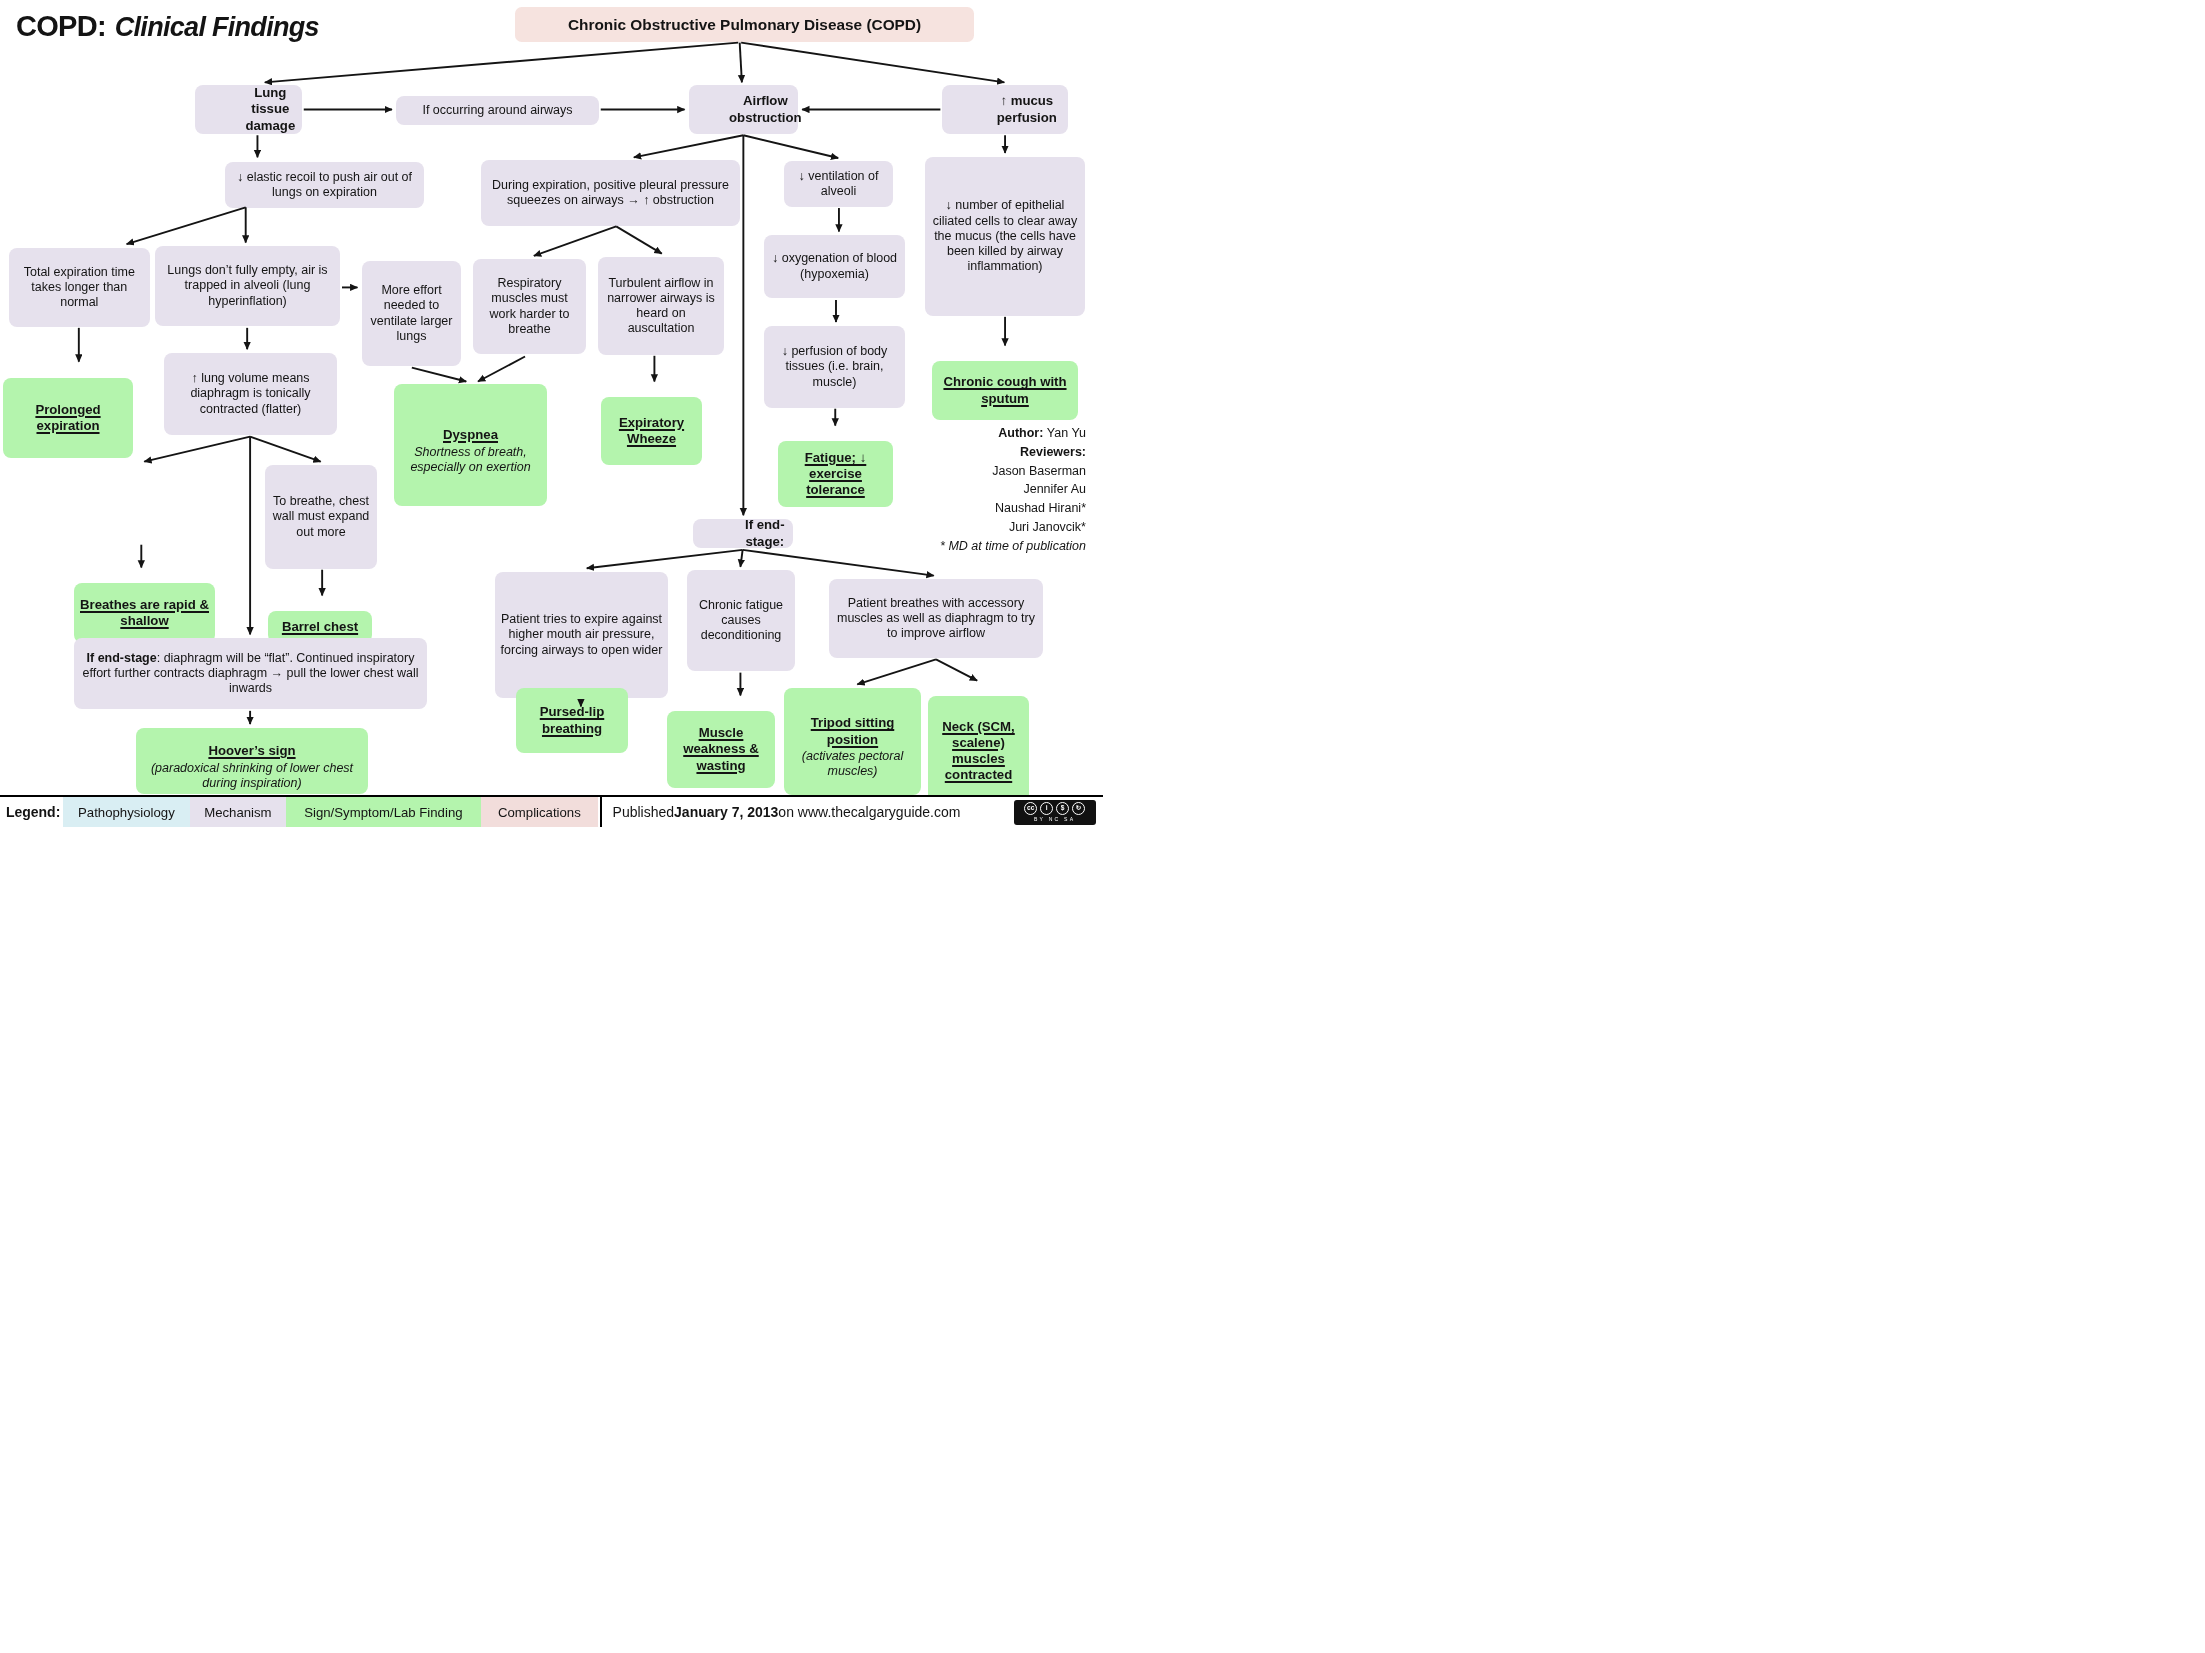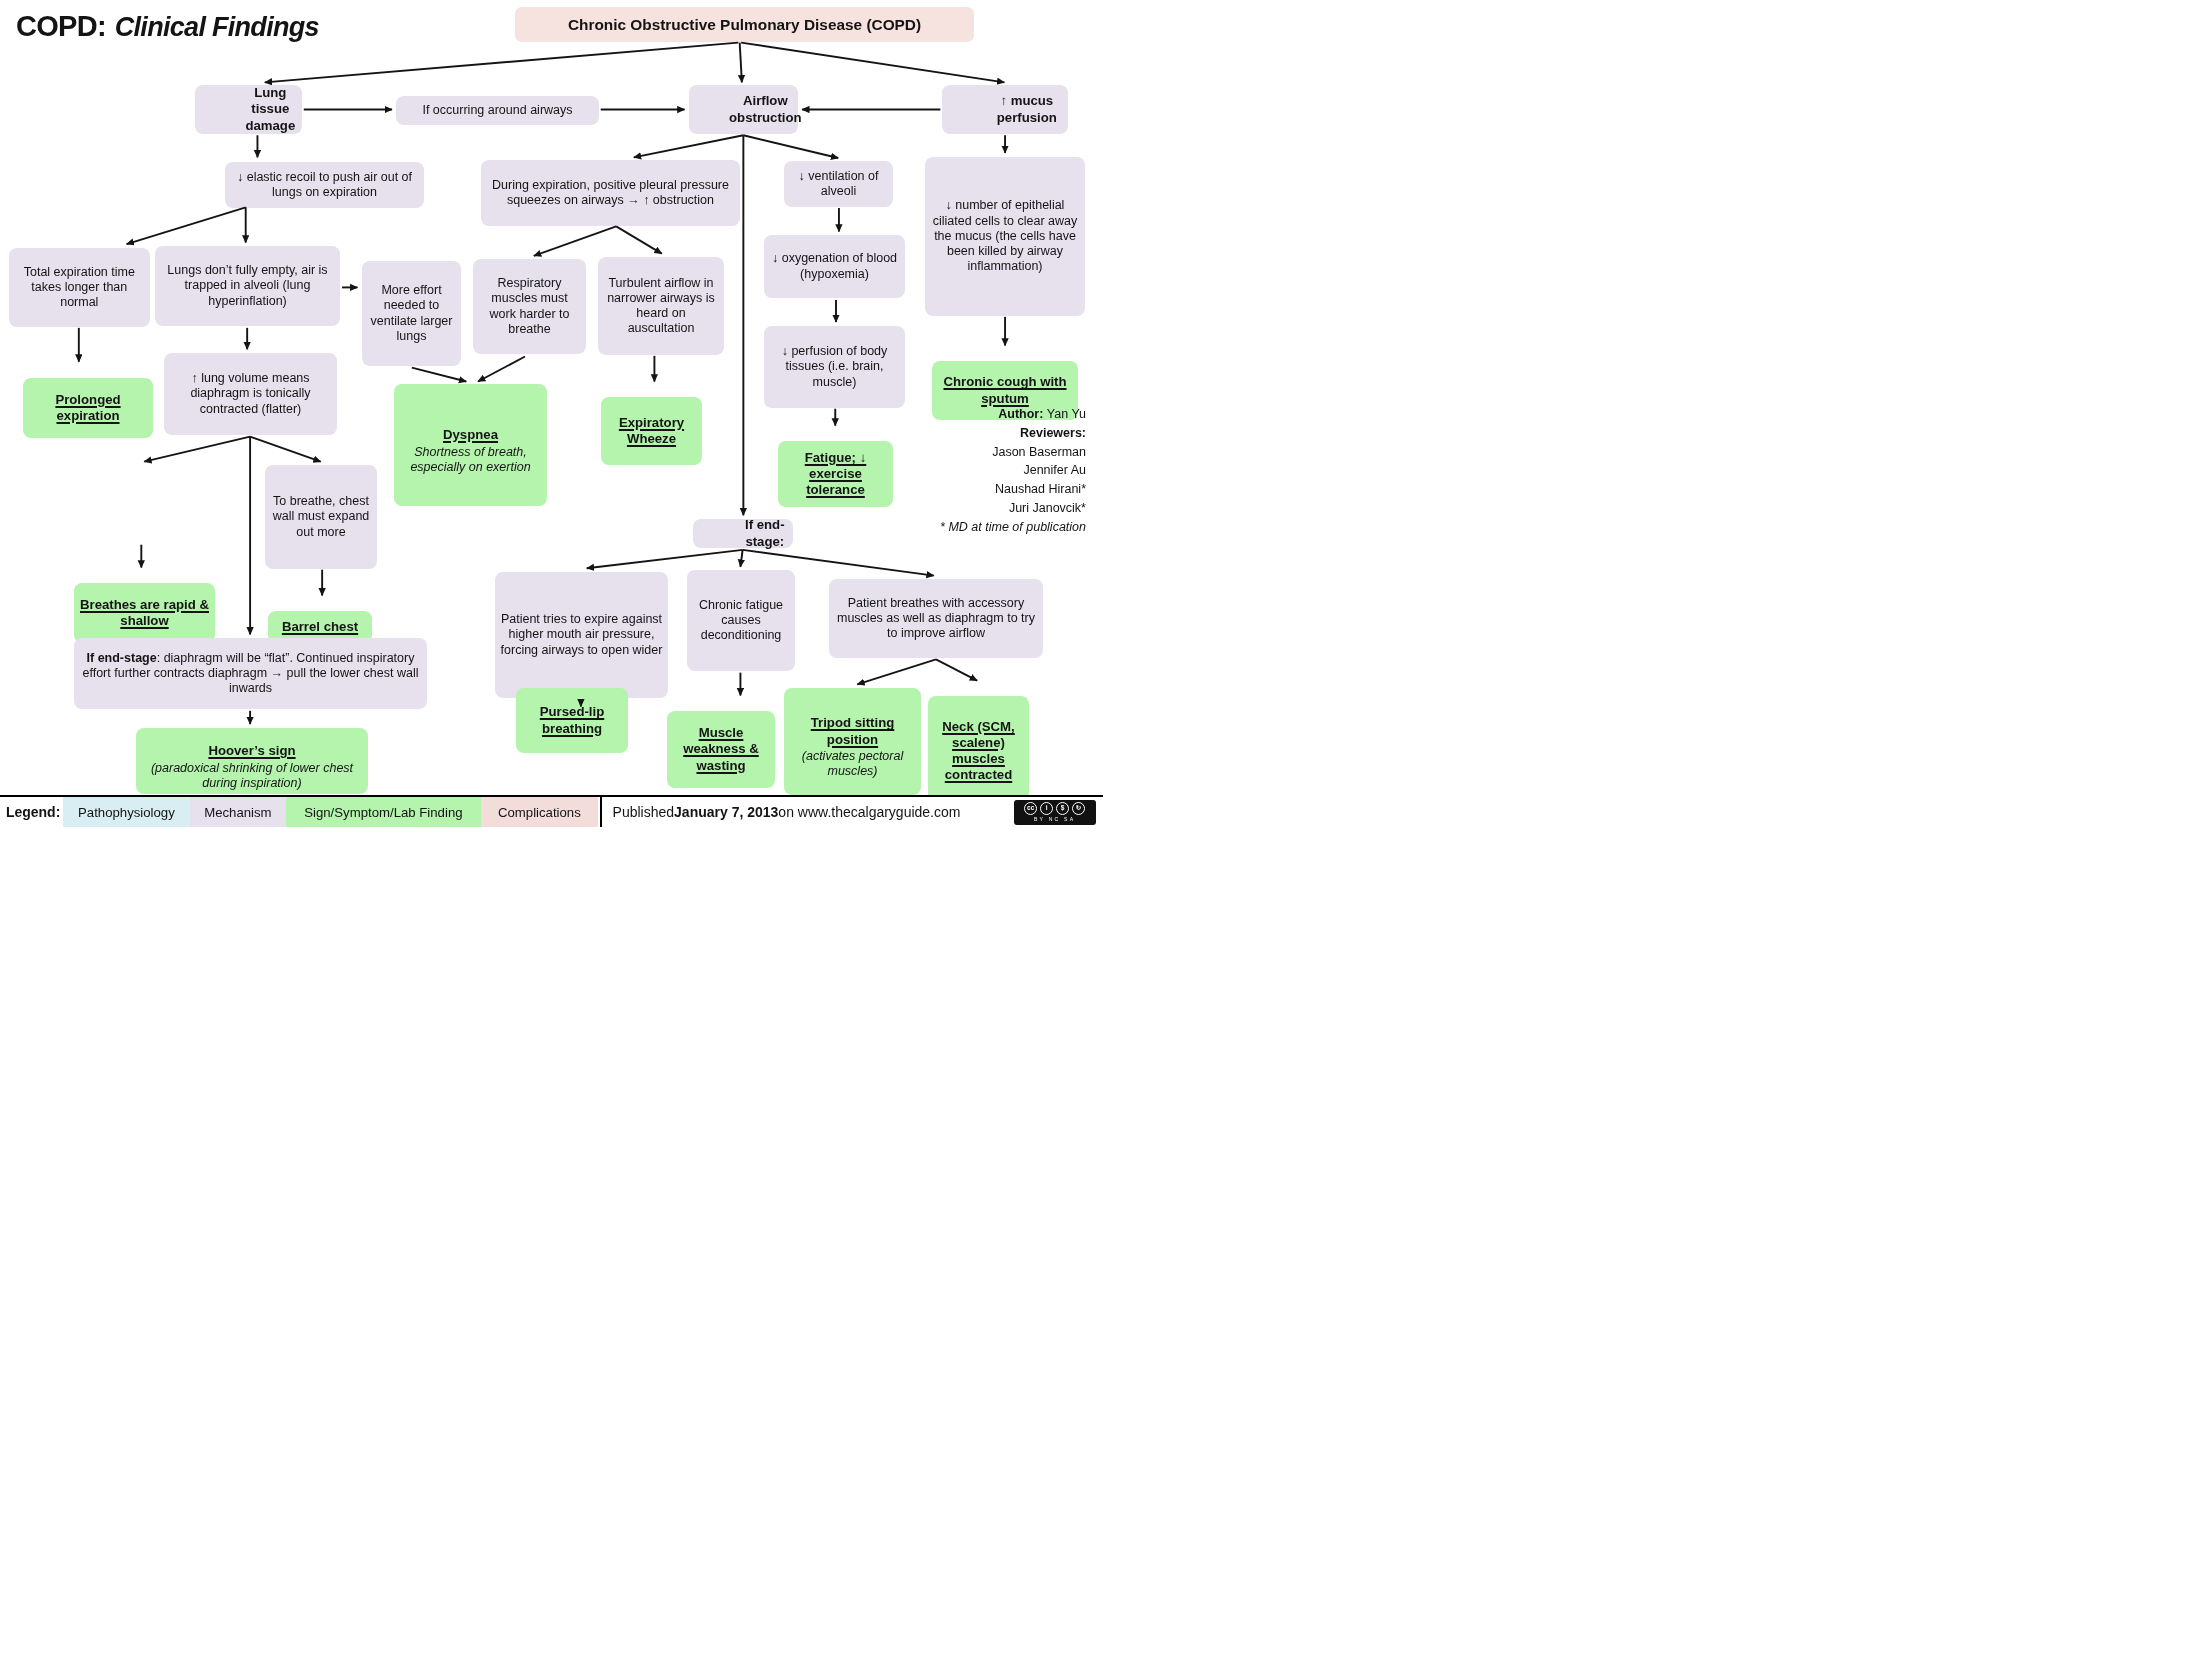--- a/index.html
+++ b/index.html
@@ -14,21 +14,21 @@
   .mech{background:#E6E1ED;}
   .sign{background:#B4F4AD;}
   .hd{font-weight:bold;font-size:13.2px;padding-left:48px;}
   .b{font-weight:bold;}
   .i{font-style:italic;}
   .gt{font-weight:bold;text-decoration:underline;text-decoration-thickness:1.5px;text-underline-offset:2.2px;font-size:13.2px;margin-top:12px;}
   .sub{font-style:italic;font-size:12.5px;margin-top:1.5px;}
   .copd-box{position:absolute;left:515px;top:7.4px;width:459px;height:35px;background:#F6E3DF;
         border-radius:6.6px;display:flex;align-items:center;justify-content:center;
         font-weight:bold;font-size:15.4px;z-index:1;}
-  .author{position:absolute;left:939px;top:405px;width:147px;text-align:right;font-size:12.5px;line-height:1.5;z-index:1;}
+  .author{position:absolute;left:939px;top:424px;width:147px;text-align:right;font-size:12.5px;line-height:1.5;z-index:1;}
   svg.connectors{position:absolute;left:0;top:0;z-index:5;pointer-events:none;}
   svg.connectors line{stroke:#141414;stroke-width:2.6;marker-end:url(#ah);}
   .legendbar{position:absolute;left:0;top:795px;width:1103px;height:32px;border-top:2.2px solid #000;
         background:#fff;display:flex;align-items:stretch;z-index:2;box-sizing:border-box;}
   .legendbar .lab{display:flex;align-items:center;font-weight:bold;font-size:14px;margin-left:5.9px;width:57px;}
   .sw{display:flex;align-items:center;justify-content:center;font-size:13.2px;}
   .sw.patho{width:127px;background:#D9EEF3;}
   .sw.mechsw{width:96px;background:#E6E1ED;}
   .sw.signsw{width:195px;background:#B4F4AD;}
   .sw.compsw{width:117px;background:#F2DDDB;}
@@ -62,21 +62,21 @@
   <div class="node mech" style="left:784px;top:161px;width:109px;height:46px">↓ ventilation of alveoli</div>
   <div class="node mech" style="left:925px;top:157px;width:160px;height:159px">↓ number of epithelial ciliated cells to clear away the mucus (the cells have been killed by airway inflammation)</div>
 
   <div class="node mech" style="left:8.8px;top:248px;width:141px;height:79px">Total expiration time takes longer than normal</div>
   <div class="node mech" style="left:155px;top:246px;width:185px;height:80px">Lungs don’t fully empty, air is trapped in alveoli (lung hyperinflation)</div>
   <div class="node mech" style="left:362px;top:261px;width:99px;height:105px">More effort needed to ventilate larger lungs</div>
   <div class="node mech" style="left:473px;top:259px;width:113px;height:95px">Respiratory muscles must work harder to breathe</div>
   <div class="node mech" style="left:598px;top:257px;width:126px;height:98px">Turbulent airflow in narrower airways is heard on auscultation</div>
   <div class="node mech" style="left:764px;top:235px;width:141px;height:63px">↓ oxygenation of blood (hypoxemia)</div>
 
-  <div class="node sign gt" style="left:23px;top:366px;width:130px;height:60px">Prolonged expiration</div>
+  <div class="node sign gt" style="left:3px;top:366px;width:130px;height:80px">Prolonged expiration</div>
   <div class="node mech" style="left:164px;top:353px;width:173px;height:82px">↑ lung volume means diaphragm is tonically contracted (flatter)</div>
   <div class="node sign" style="left:394px;top:384px;width:153px;height:122px">
     <span class="gt">Dyspnea</span>
     <span class="sub">Shortness of breath, especially on exertion</span>
   </div>
   <div class="node sign gt" style="left:601px;top:385px;width:101px;height:68px">Expiratory Wheeze</div>
   <div class="node mech" style="left:764px;top:326px;width:141px;height:82px">↓ perfusion of body tissues (i.e. brain, muscle)</div>
   <div class="node sign gt" style="left:778px;top:429px;width:115px;height:66px">Fatigue; ↓ exercise tolerance</div>
   <div class="node sign gt" style="left:932px;top:349px;width:146px;height:59px">Chronic cough with sputum</div>
 

